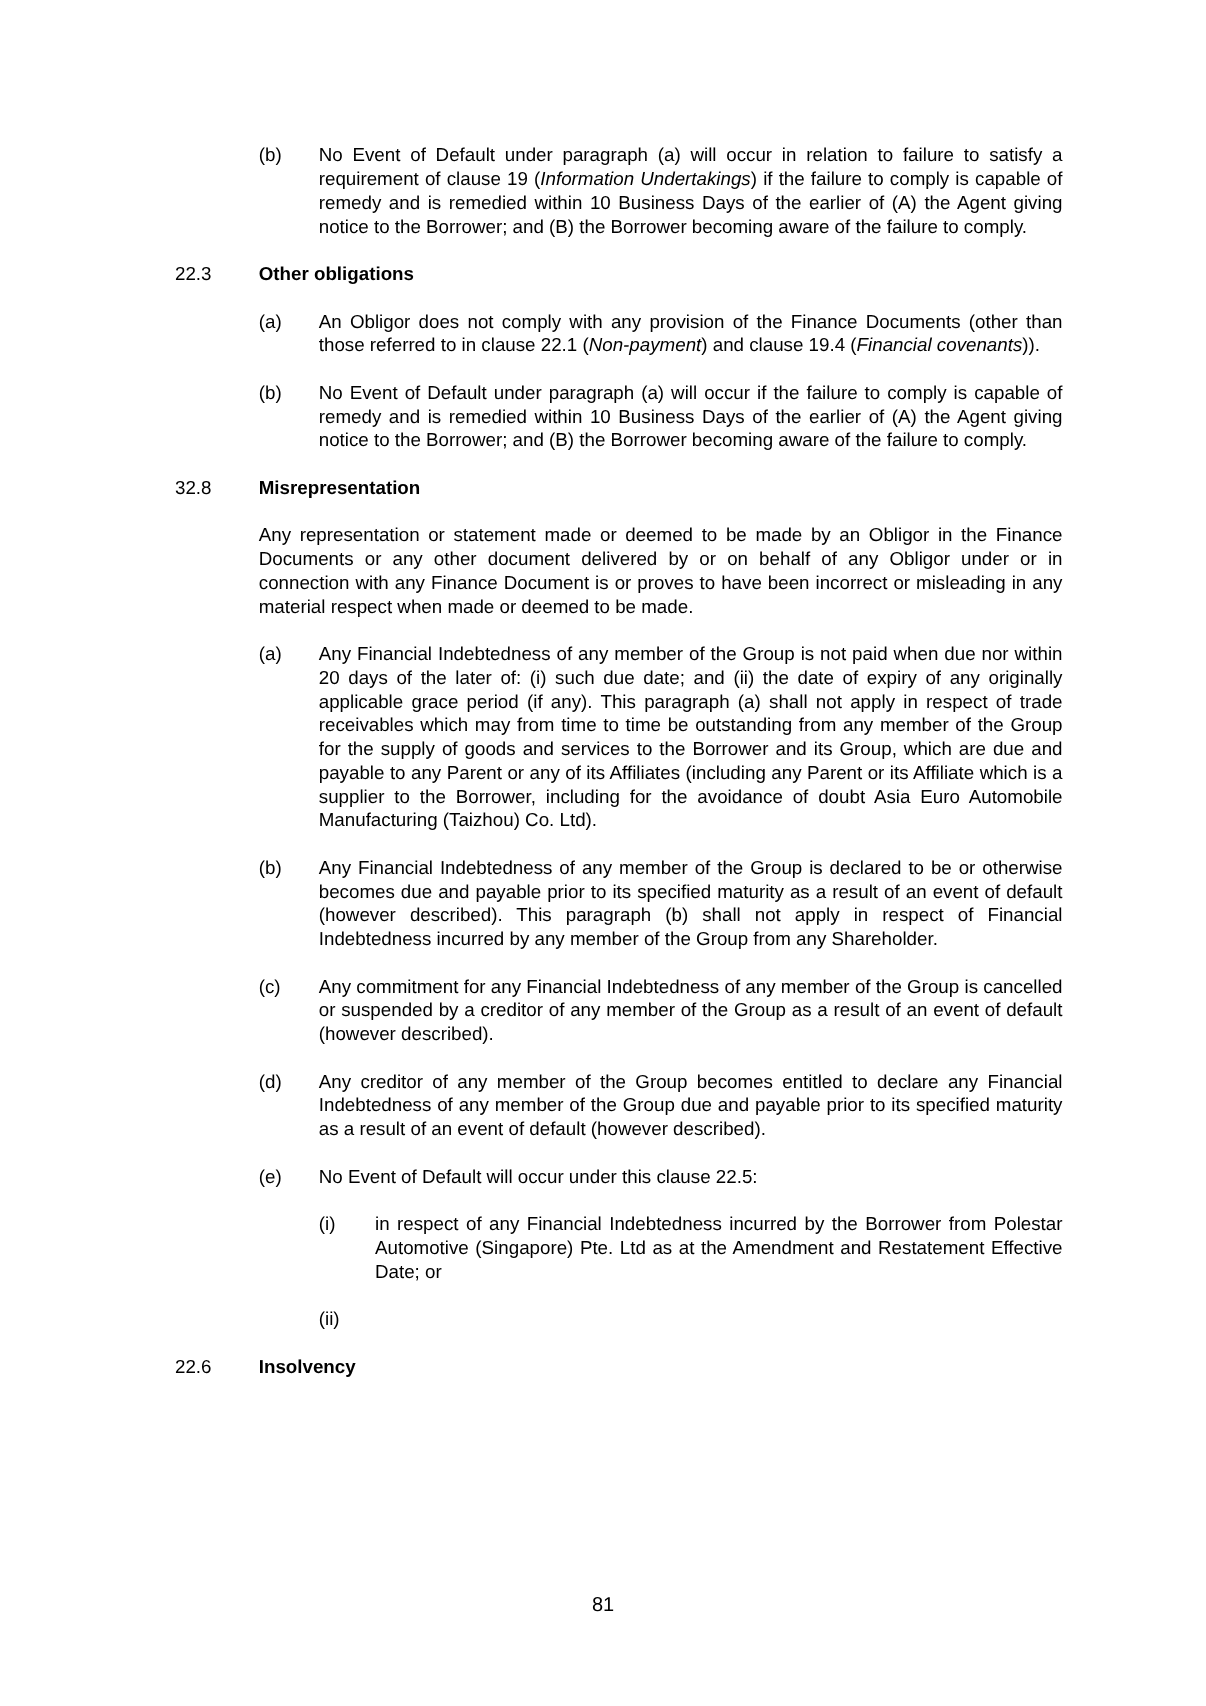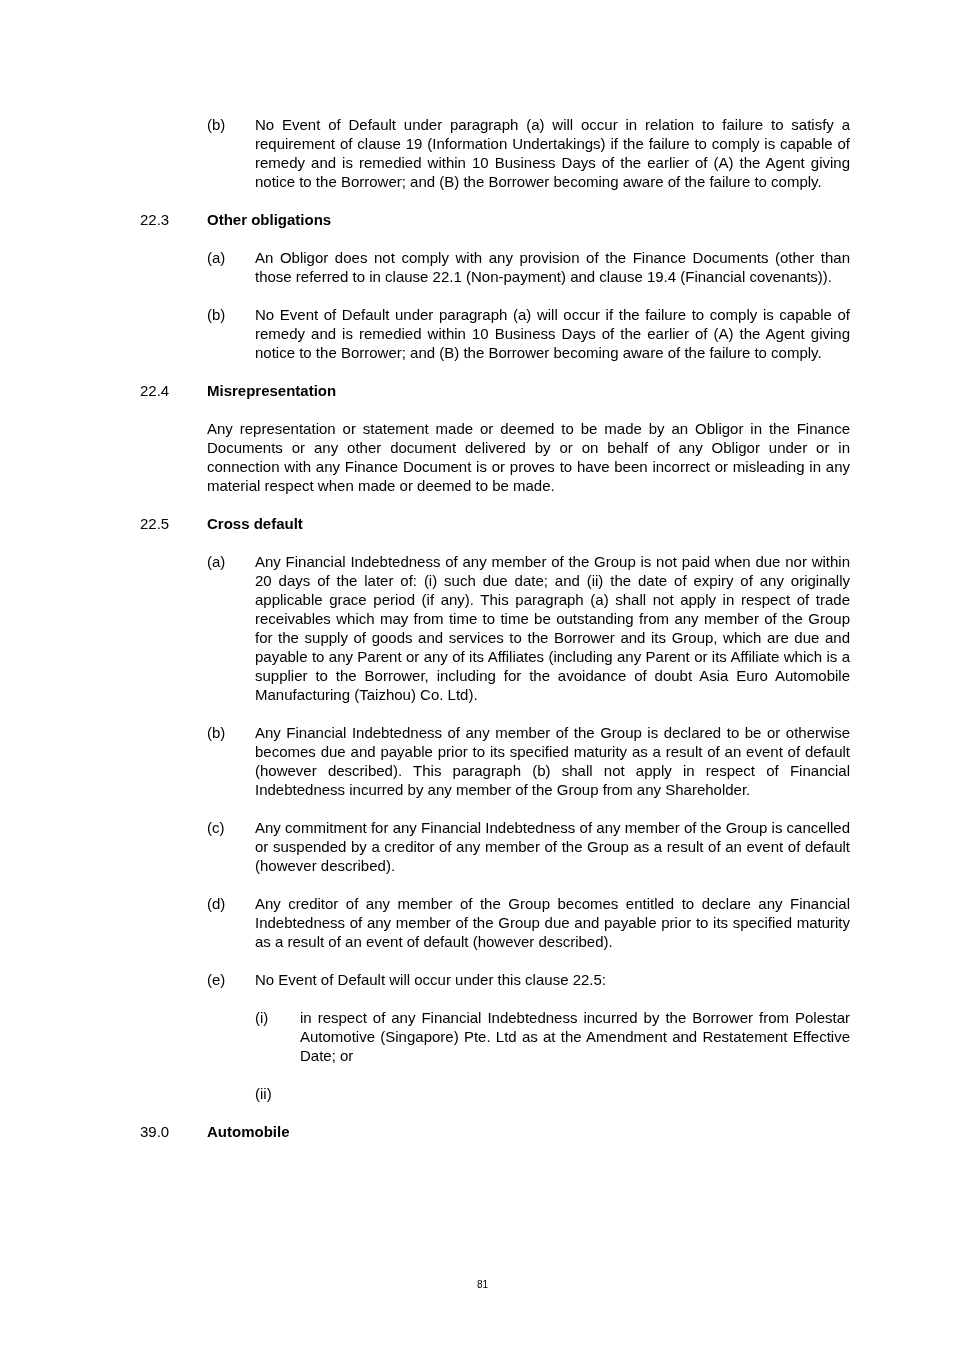--- a/index.html
+++ b/index.html
@@ -39,28 +39,28 @@
   .item.l1 { padding-left: 67px; }
   .item.l2 { padding-left: 115px; }
   .item .label { flex: none; }
   .item.l1 .label { width: 48px; }
   .item.l2 .label { width: 45px; }
   .para { padding-left: 67px; justify-content: flex-end; }
   .text {
     flex: 1;
     text-align: justify;
   }
-  .it { }
+  .it { font-style: italic; }
   .footer {
     position: absolute;
     top: 1276px;
     left: 0;
     width: 100%;
     text-align: center;
-    font-size: 10px;
+    font-size: 16px;
     line-height: 17px;
   }
 </style>
 </head>
 <body>
 
 <div class="page">
   <main class="content">
       <div class="block item l1">
         <span class="label">(b)</span>
@@ -72,29 +72,25 @@
       </div>
       <div class="block item l1">
         <span class="label">(a)</span>
         <div class="text"><span>An Obligor does not comply with any provision of the Finance Documents (other than those referred to in clause 22.1 (</span><span class="it">Non-payment</span><span>) and clause 19.4 (</span><span class="it">Financial covenants</span><span>)).</span></div>
       </div>
       <div class="block item l1">
         <span class="label">(b)</span>
         <div class="text"><span>No Event of Default under paragraph (a) will occur if the failure to comply is capable of remedy and is remedied within 10 Business Days of the earlier of (A) the Agent giving notice to the Borrower; and (B) the Borrower becoming aware of the failure to comply.</span></div>
       </div>
       <div class="block section">
-        <span class="num">22.4</span>
+        <span class="num">32.8</span>
         <span class="title">Misrepresentation</span>
       </div>
       <div class="block para">
         <div class="text"><span>Any representation or statement made or deemed to be made by an Obligor in the Finance Documents or any other document delivered by or on behalf of any Obligor under or in connection with any Finance Document is or proves to have been incorrect or misleading in any material respect when made or deemed to be made.</span></div>
-      </div>
-      <div class="block section">
-        <span class="num">22.5</span>
-        <span class="title">Cross default</span>
       </div>
       <div class="block item l1">
         <span class="label">(a)</span>
         <div class="text"><span>Any Financial Indebtedness of any member of the Group is not paid when due nor within 20 days of the later of: (i) such due date; and (ii) the date of expiry of any originally applicable grace period (if any). This paragraph (a) shall not apply in respect of trade receivables which may from time to time be outstanding from any member of the Group for the supply of goods and services to the Borrower and its Group, which are due and payable to any Parent or any of its Affiliates (including any Parent or its Affiliate which is a supplier to the Borrower, including for the avoidance of doubt Asia Euro Automobile Manufacturing (Taizhou) Co. Ltd).</span></div>
       </div>
       <div class="block item l1">
         <span class="label">(b)</span>
         <div class="text"><span>Any Financial Indebtedness of any member of the Group is declared to be or otherwise becomes due and payable prior to its specified maturity as a result of an event of default (however described). This paragraph (b) shall not apply in respect of Financial Indebtedness incurred by any member of the Group from any Shareholder.</span></div>
       </div>
       <div class="block item l1">
@@ -110,20 +106,20 @@
         <div class="text"><span>No Event of Default will occur under this clause 22.5:</span></div>
       </div>
       <div class="block item l2">
         <span class="label">(i)</span>
         <div class="text"><span>in respect of any Financial Indebtedness incurred by the Borrower from Polestar Automotive (Singapore) Pte. Ltd as at the Amendment and Restatement Effective Date; or</span></div>
       </div>
       <div class="block item l2">
         <span class="label">(ii)</span>
       </div>
       <div class="block section">
-        <span class="num">39.0</span>
-        <span class="title">Automobile</span>
+        <span class="num">22.6</span>
+        <span class="title">Insolvency</span>
       </div>
     </main>
   <div class="footer">
     <span>81</span>
   </div>
 </div>
 
 </body></html>

